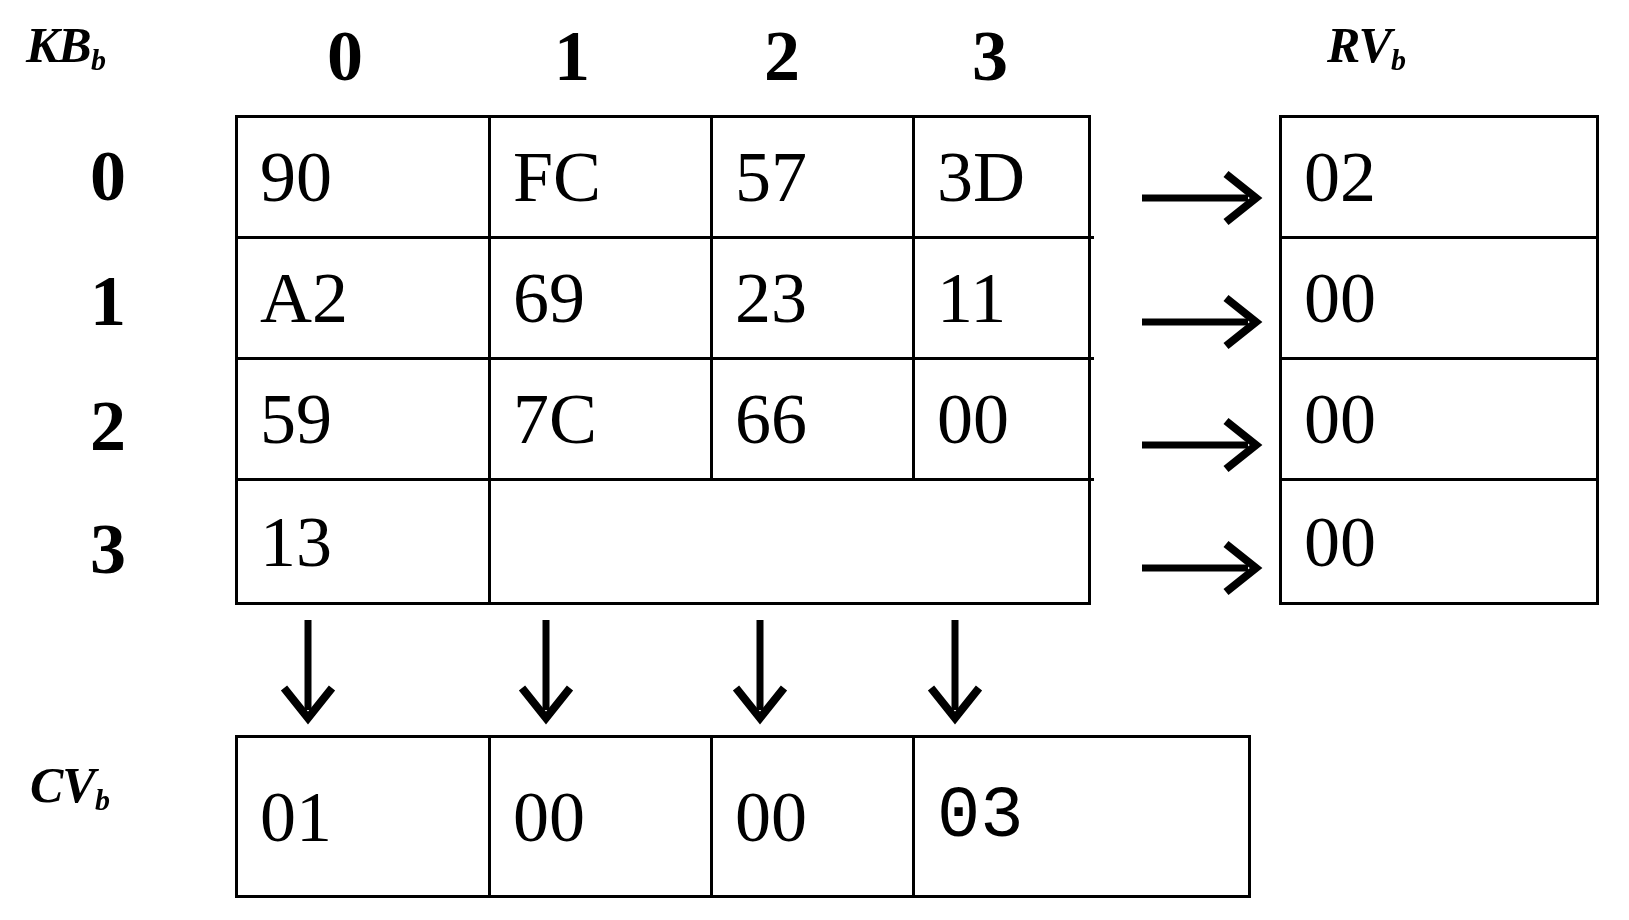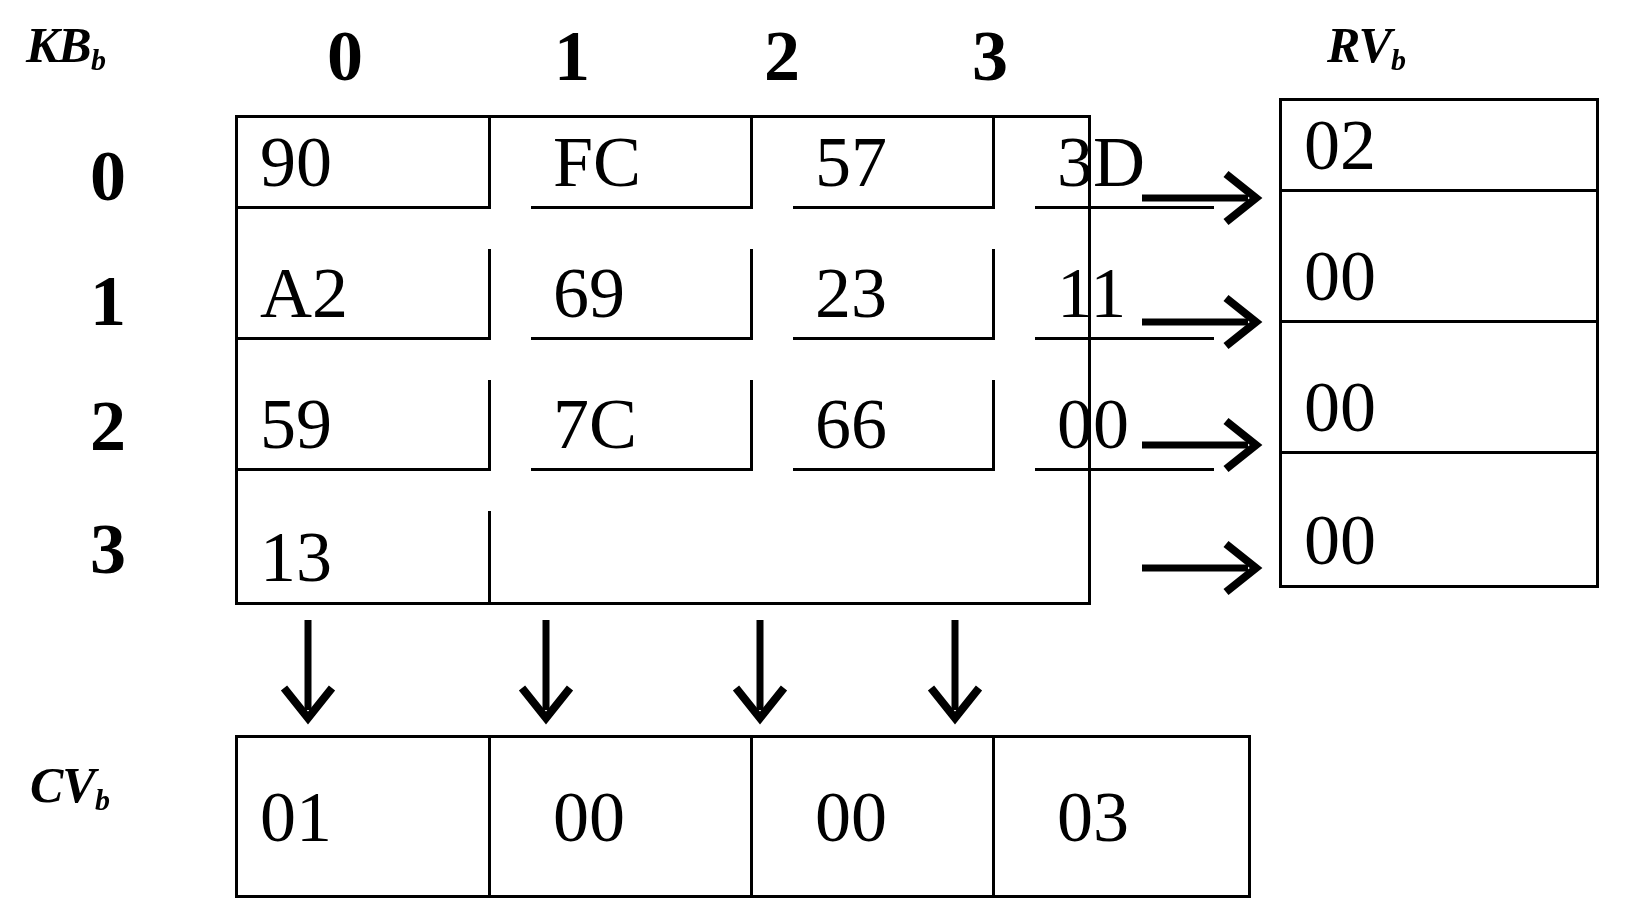--- a/index.html
+++ b/index.html
@@ -49,21 +49,20 @@
     white-space: nowrap;
   }
 
   
   .grid {
     position: absolute;
     border: 3px solid #000;
     box-sizing: border-box;
     display: grid;
     background: #fff;
-    gap: 40px;
   }
   .cell {
     border-right: 3px solid #000;
     border-bottom: 3px solid #000;
     box-sizing: border-box;
     display: flex;
     align-items: center;
     justify-content: flex-start;
     font-family: "Liberation Serif", "DejaVu Serif", serif;
     font-weight: normal;
@@ -72,21 +71,21 @@
     padding-left: 22px;
     color: #000;
   }
   #kb-grid .cell:nth-child(4n) { border-right: none; }
   #kb-grid .cell:nth-child(n+13) { border-bottom: none; }
 
   #rv-grid .cell { border-right: none; }
   #rv-grid .cell:last-child { border-bottom: none; }
 
   #cv-grid .cell { border-bottom: none; }
-  #cv-grid .cell:last-child { border-right: none; }
+  #cv-grid .cell:last-child { border-right: none; font-family: Liberation Mono, monospace; }
 
   
   .arrow-right, .arrow-down { position: absolute; }
   .arrow-right svg, .arrow-down svg { display: block; }
 </style>
 </head>
 <body>
 
 <div id="stage">
 
@@ -147,21 +146,21 @@
     <svg width="130" height="60" viewBox="0 0 130 60">
       <line x1="2" y1="30" x2="108" y2="30" stroke="#000" stroke-width="7"></line>
       <polyline points="86,6 116,30 86,54" fill="none" stroke="#000" stroke-width="8" stroke-linecap="butt" stroke-linejoin="miter"></polyline>
     </svg>
   </div>
 
   <div class="abs mathlabel" style="left:1327px; top:20px;text-align:center;">
     <span>RV</span><span class="sub">b</span>
   </div>
 
-  <div class="grid" id="rv-grid" style="left:1279px; top:98px; width:320px; height:490px;
+  <div class="grid" id="rv-grid" style="left:1279px; top:115px; width:320px; height:490px;
               grid-template-columns: 1fr;
               grid-template-rows: repeat(4, 1fr);">
     <div class="cell">02</div>
     <div class="cell">00</div>
     <div class="cell">00</div>
     <div class="cell">00</div>
   </div>
 
   <div class="arrow-down" style="left:278px; top:618px;">
     <svg width="60" height="110" viewBox="0 0 60 110">

